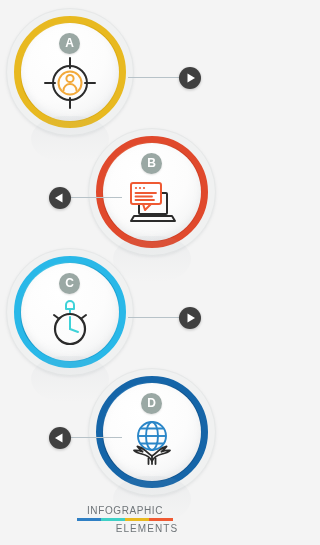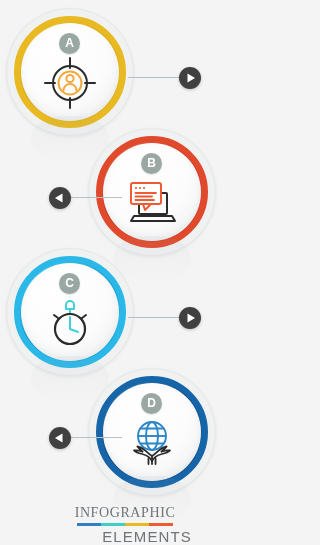--- a/index.html
+++ b/index.html
@@ -143,34 +143,34 @@
 
   
   #footer {
     position: absolute;
     left: 0;
     top: 505px;
     width: 250px;
     text-align: center;
   }
   #footer-title {
-    font-size: 14px;
+    font-size: 10px;
     letter-spacing: 0.6px;
     color: #6e7478;
-    font-family: Liberation Serif, serif;
+    font-family: Liberation Sans, sans-serif;
   }
   #footer-bar {
     width: 96px;
     height: 3px;
     margin: 2px auto 2px auto;
     display: flex;
   }
   #footer-bar span { flex: 1 1 25%; height: 100%; display: block; }
   #footer-sub {
-    font-size: 15px;
+    font-size: 10px;
     letter-spacing: 1.1px;
     color: #6e7478;
     padding-left: 44px;
   }
 </style>
 </head>
 <body>
 
 <div id="infographic-root">
 

